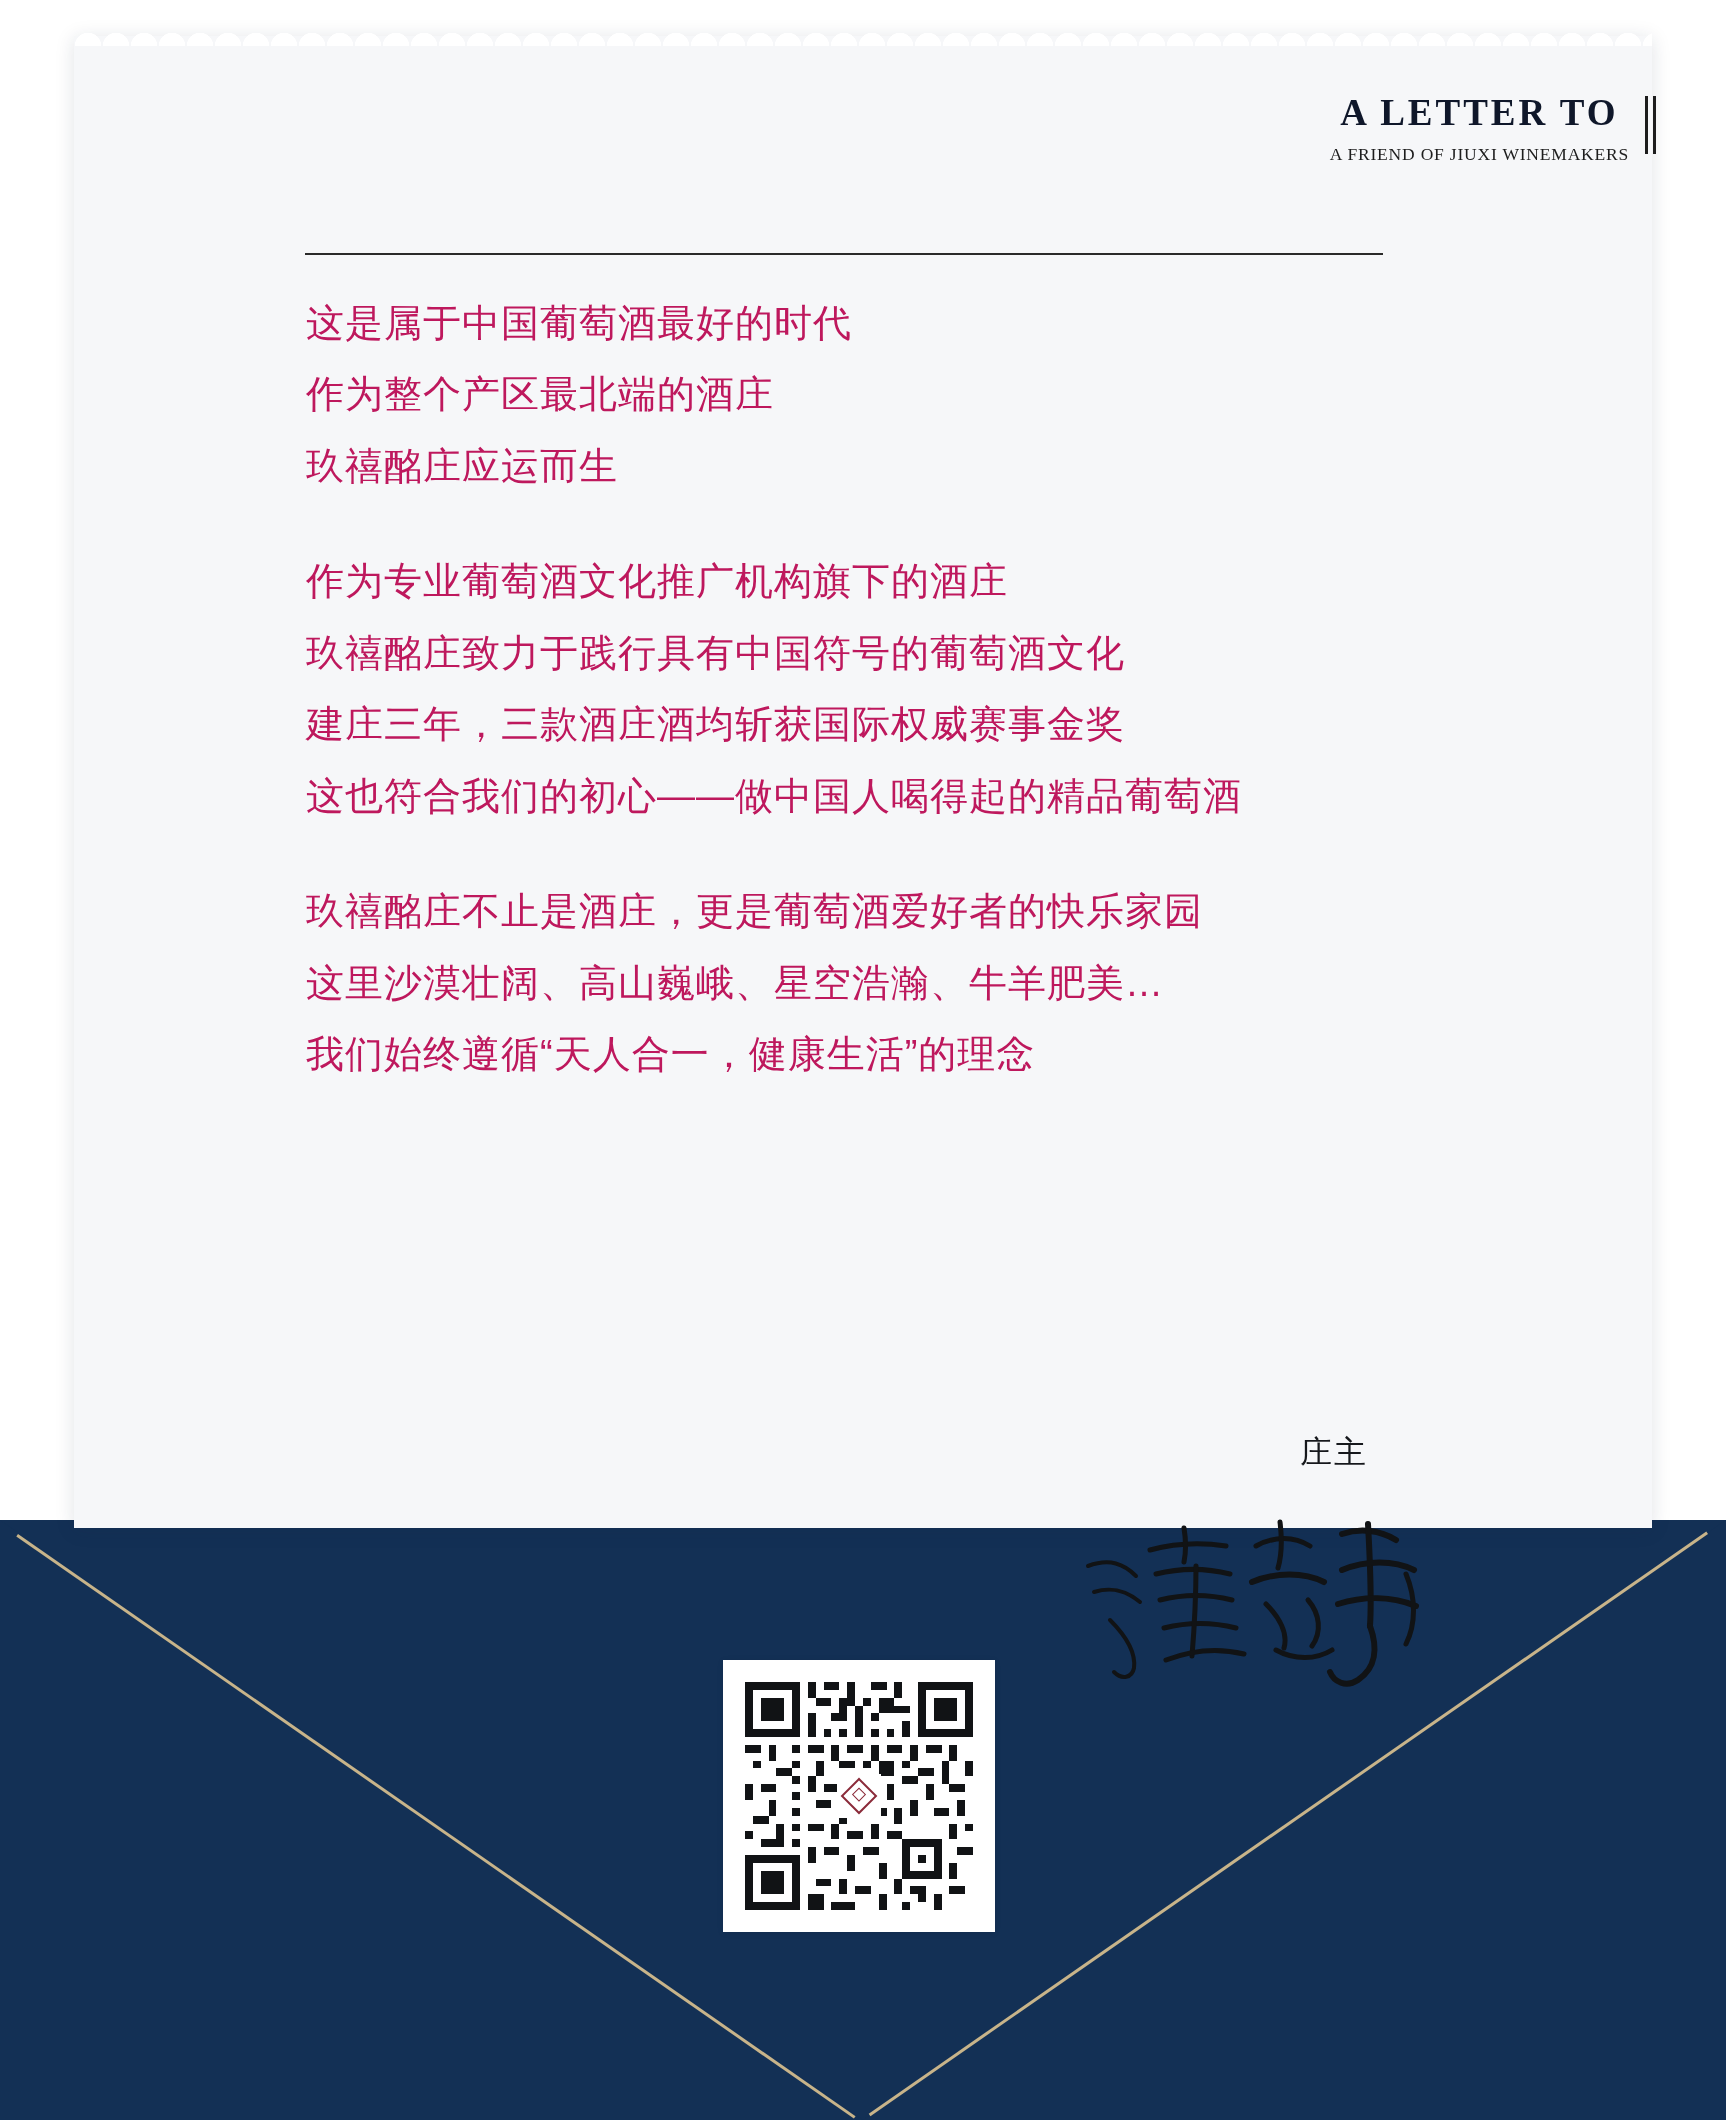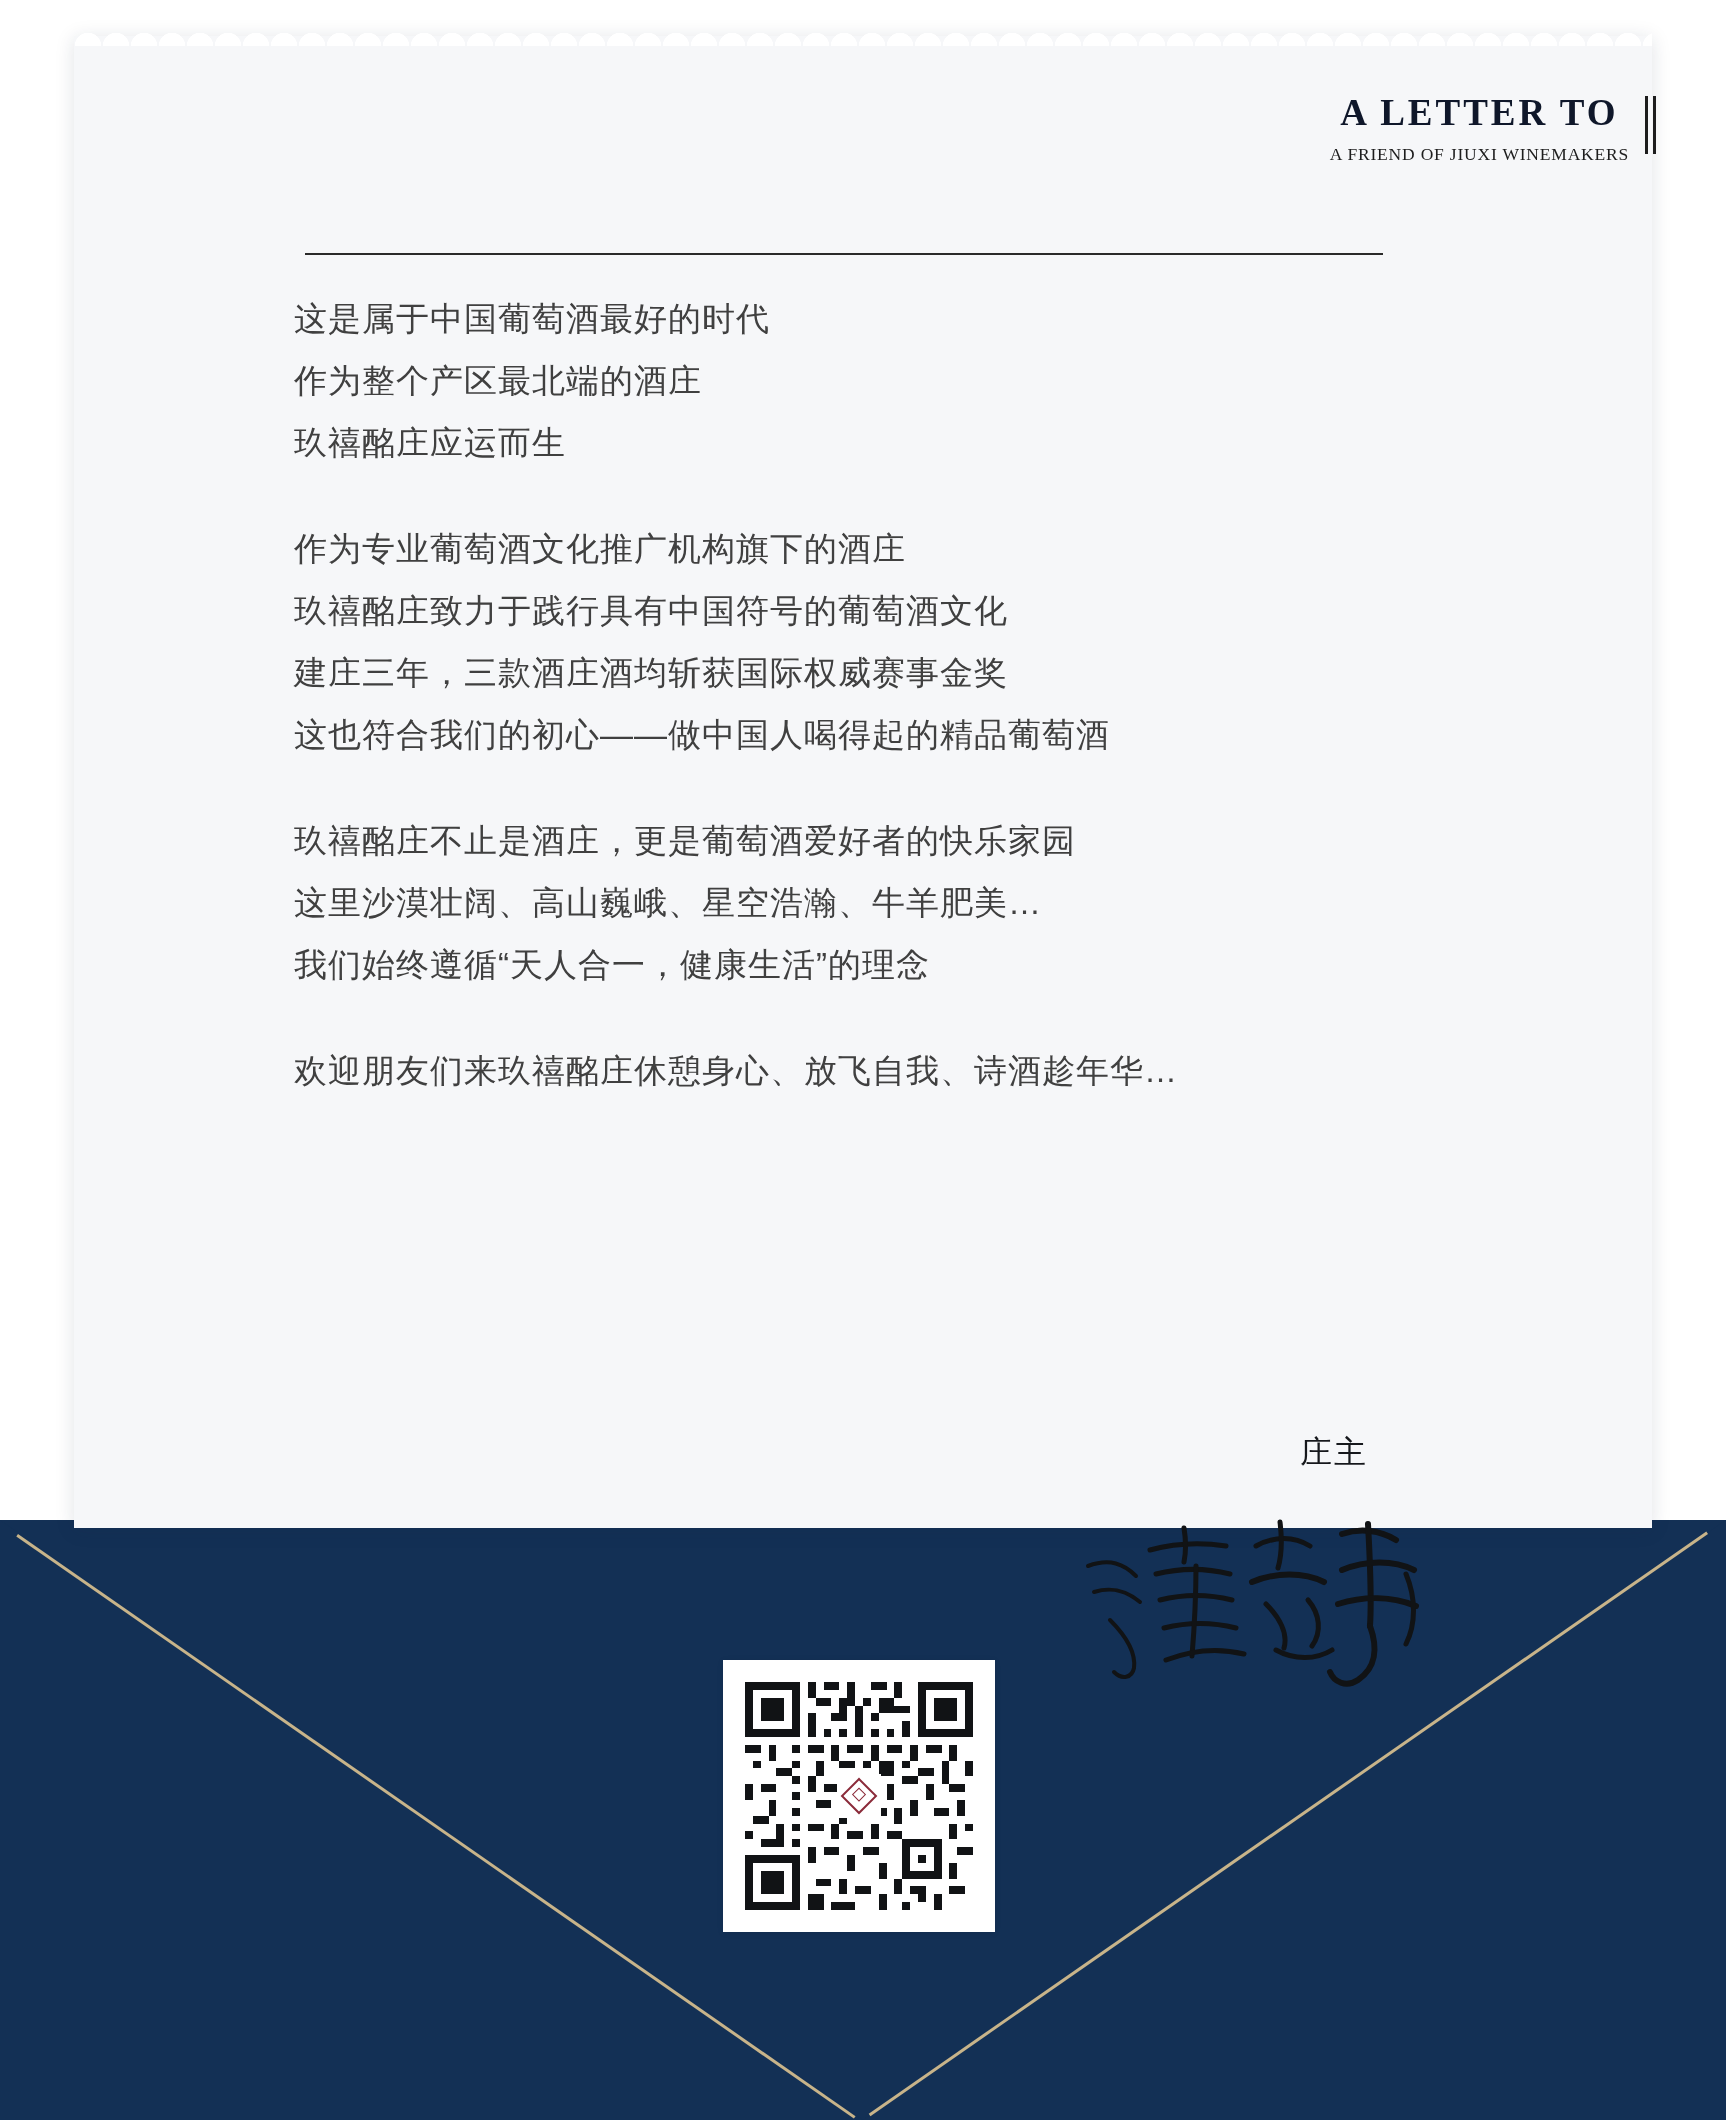--- a/index.html
+++ b/index.html
@@ -144,25 +144,25 @@
     left: 305px;
     top: 253px;
     width: 1078px;
     height: 2px;
     background: #2a2a2a;
   }
 
   
   .letter-body {
     position: absolute;
-    left: 294px;
+    left: 306px;
     top: 288px;
     width: 1150px;
-    color: #404040;
-    font-size: 33px;
+    color: #be185d;
+    font-size: 38px;
     line-height: 1.88;
     letter-spacing: 1px;
   }
   .para {
     margin: 0 0 44px 0;
   }
   .para:last-child {
     margin-bottom: 0;
   }
   .line {
@@ -268,23 +268,20 @@
   <div class="para">
     <div class="line">作为专业葡萄酒文化推广机构旗下的酒庄</div>
     <div class="line">玖禧酩庄致力于践行具有中国符号的葡萄酒文化</div>
     <div class="line">建庄三年，三款酒庄酒均斩获国际权威赛事金奖</div>
     <div class="line">这也符合我们的初心——做中国人喝得起的精品葡萄酒</div>
   </div>
   <div class="para">
     <div class="line">玖禧酩庄不止是酒庄，更是葡萄酒爱好者的快乐家园</div>
     <div class="line">这里沙漠壮阔、高山巍峨、星空浩瀚、牛羊肥美…</div>
     <div class="line">我们始终遵循“天人合一，健康生活”的理念</div>
-  </div>
-  <div class="para">
-    <div class="line">欢迎朋友们来玖禧酩庄休憩身心、放飞自我、诗酒趁年华…</div>
   </div>
 </div>
 
 <div class="sign-label">庄主</div>
 <div class="signature">
   <svg viewBox="0 0 360 190" width="360" height="190" aria-hidden="true">
     <g fill="none" stroke="#111315" stroke-linecap="round" stroke-linejoin="round">
       <path d="M8 66 C30 58, 44 64, 56 76" stroke-width="4"></path>
       <path d="M14 92 C34 86, 48 92, 60 102" stroke-width="4"></path>
       <path d="M30 120 C46 136, 56 152, 54 168 C52 178, 42 180, 34 172" stroke-width="4"></path>

